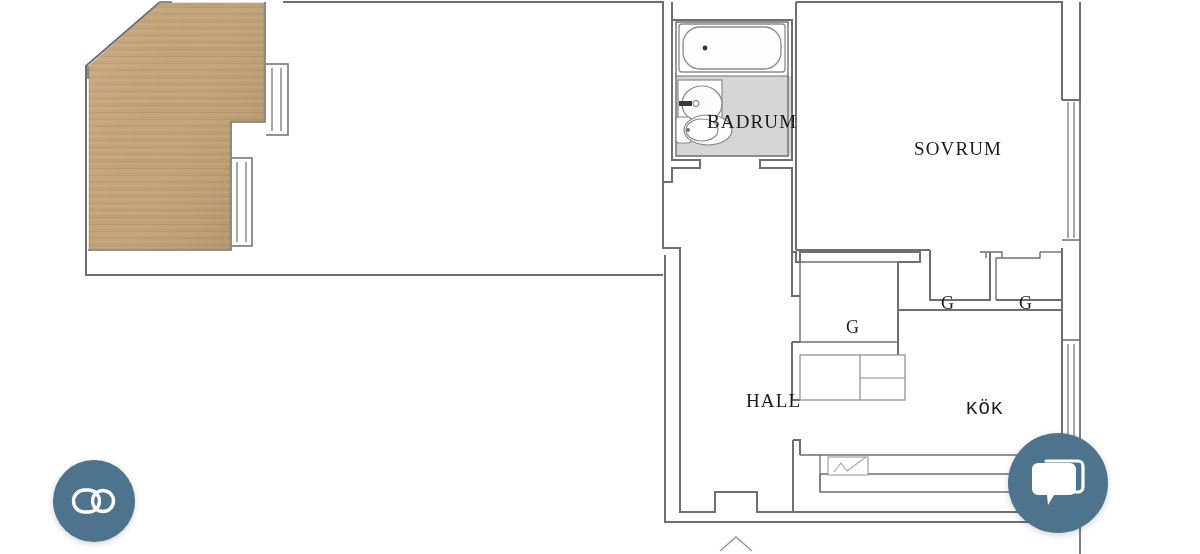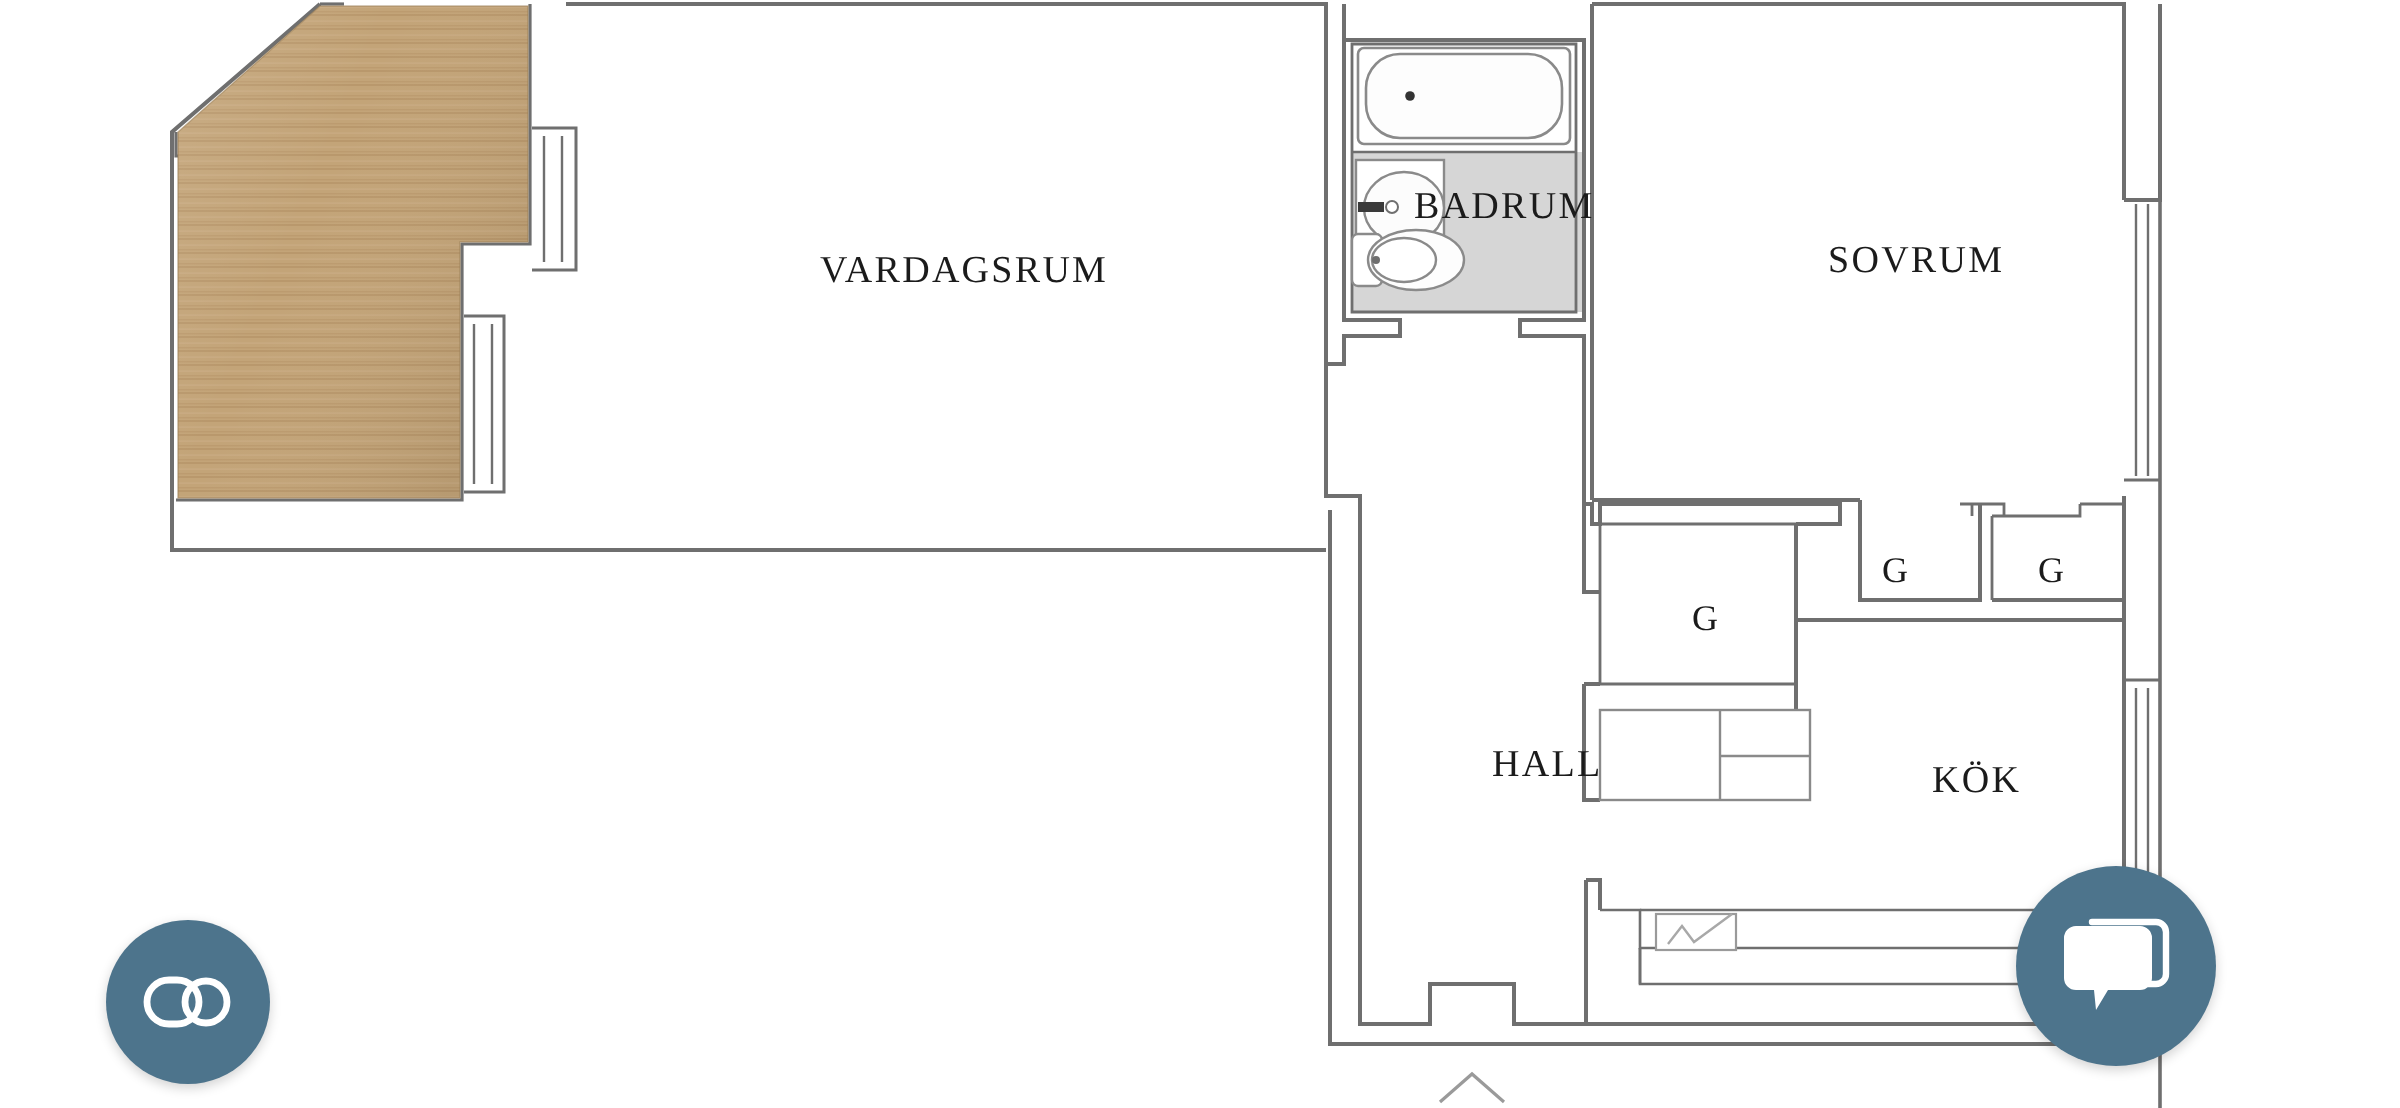--- a/index.html
+++ b/index.html
@@ -22,20 +22,21 @@
     width: 1200px;
     height: 554px;
   }
   .room-label {
     position: absolute;
     font-family: "Liberation Serif", serif;
     color: #1b1b1b;
     letter-spacing: 0.06em;
     white-space: nowrap;
     user-select: none;
+    margin-top: 18px;
   }
   .room-label.big   { font-size: 19px; }
   .room-label.small { font-size: 18px; }
 
   
   .fab {
     position: absolute;
     border-radius: 50%;
     background: #4d748c;
     display: flex;
@@ -193,29 +194,28 @@
     <g fill="none" stroke="#9a9a9a" stroke-width="1.1">
       <rect x="828" y="457" width="40" height="18" fill="#ffffff"></rect>
       <path d="M 834,472 L 841,463 L 847,471 L 866,457" stroke="#a8a8a8" stroke-width="1.2"></path>
     </g>
 
     <g>
       <path d="M 720,551 L 736,537 L 752,551" fill="none" stroke="#9a9a9a" stroke-width="1.6"></path>
     </g>
   </svg>
 
-  <div class="room-label big" style="left:410px; top:125px;">VARDAGSRUM</div>
 
   <div class="room-label big" style="left:707px; top:93px;">BADRUM</div>
 
   <div class="room-label big" style="left:914px; top:120px;">SOVRUM</div>
 
   <div class="room-label big" style="left:746px; top:372px;">HALL</div>
 
-  <div class="room-label big" style="left:966px; top:380px;">KÖK</div>
+  <div class="room-label big" style="left:966px; top:380px;font-family:Liberation Mono, monospace;">KÖK</div>
 
   <div class="room-label small" style="left:846px; top:299px;">G</div>
 
   <div class="room-label small" style="left:941px; top:275px;">G</div>
 
   <div class="room-label small" style="left:1019px; top:275px;">G</div>
 
   <div class="fab" id="toggle-fab">
     <svg width="46" height="30" viewBox="0 0 46 30">
       <rect x="2.5" y="4" width="26" height="22" rx="11" ry="11" fill="none" stroke="#ffffff" stroke-width="3.4"></rect>

